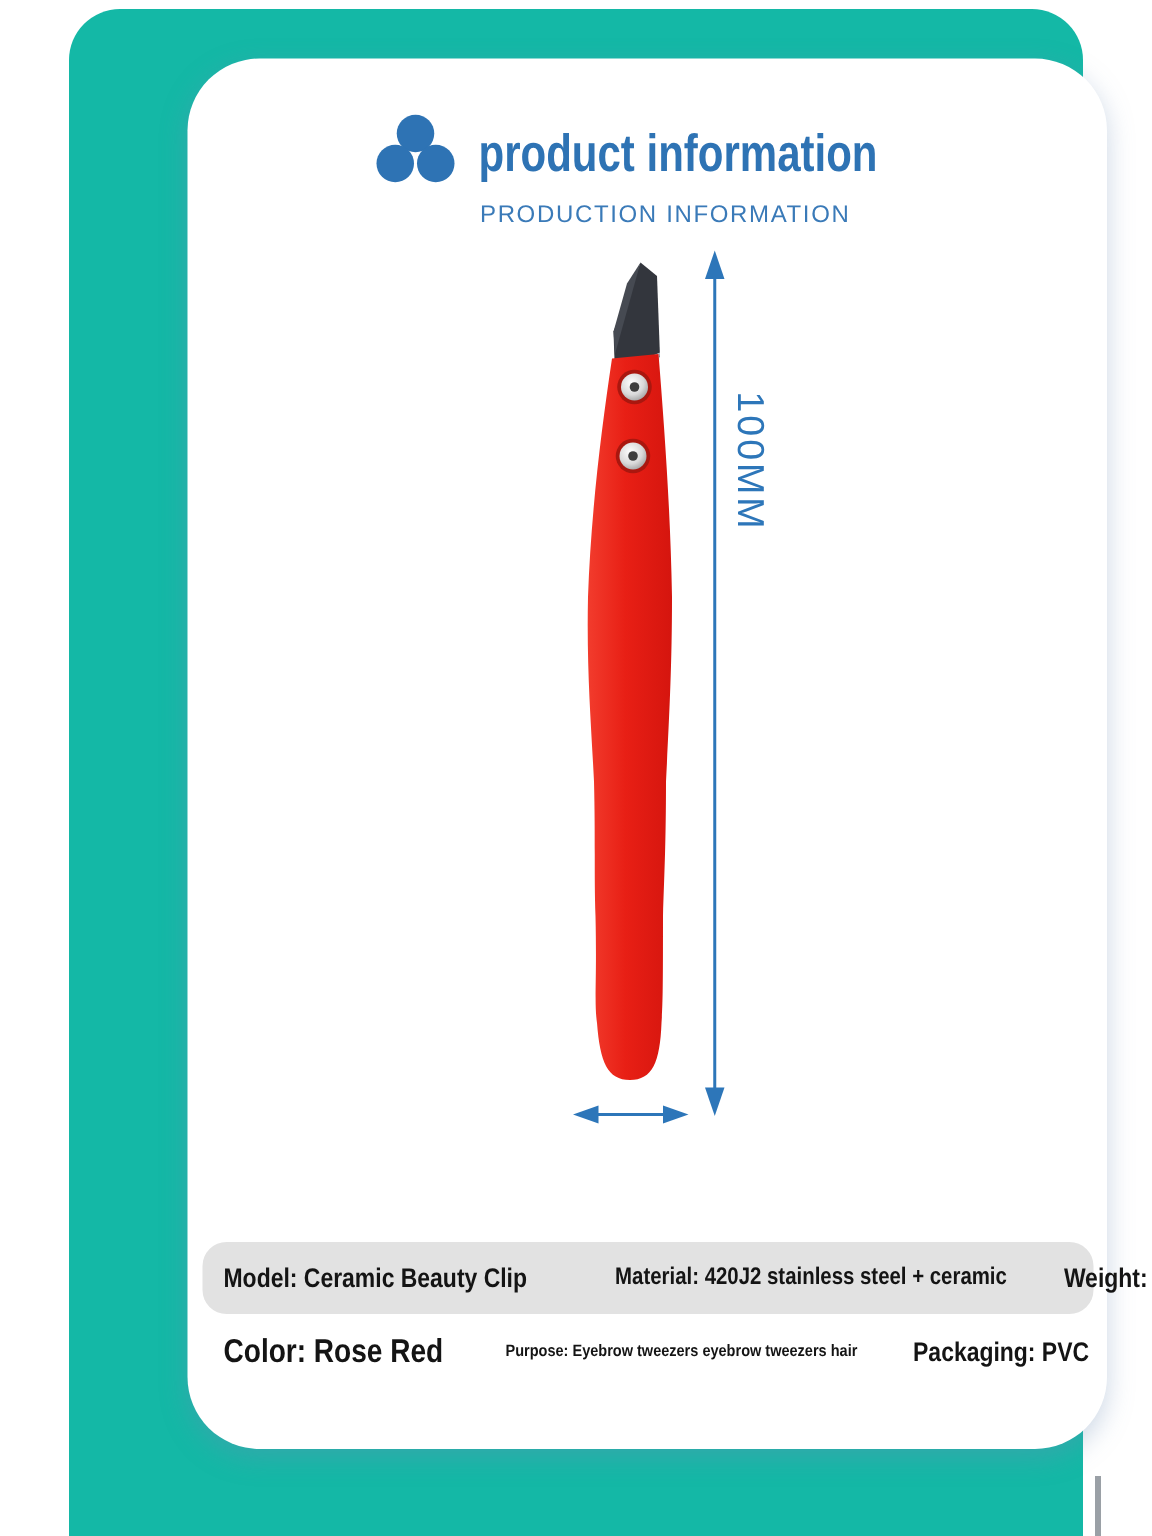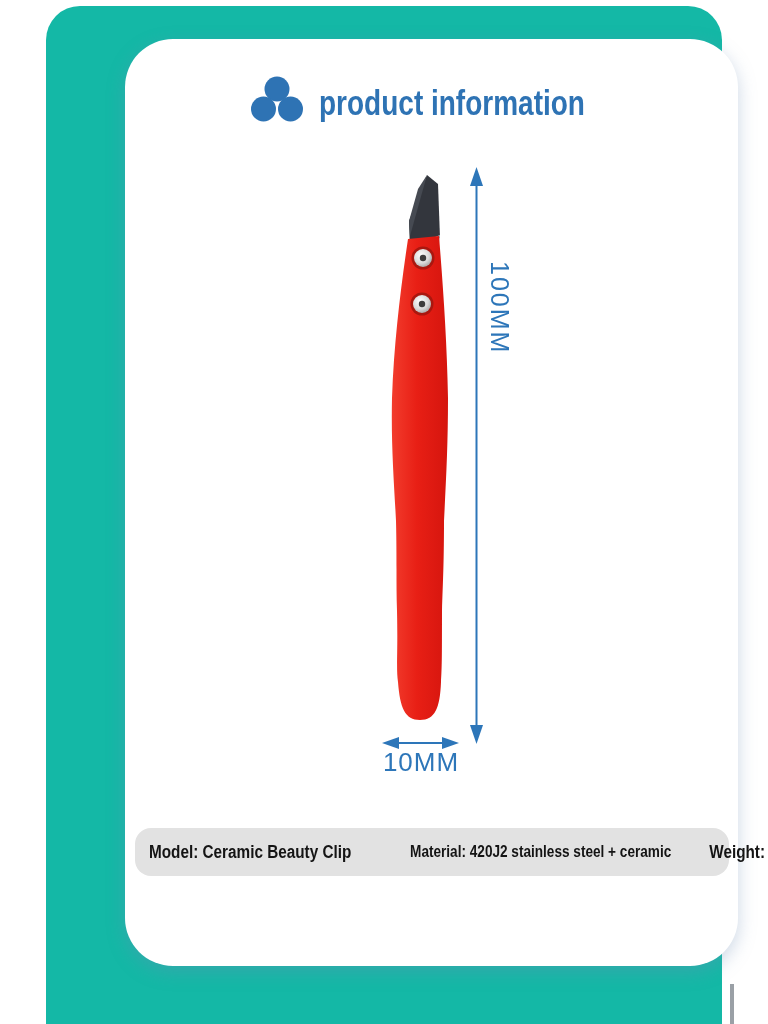--- a/index.html
+++ b/index.html
@@ -111,20 +111,21 @@
 <div class="page">
   <div class="blue-panel">
     <div class="card">
 
       <svg class="logo" viewBox="0 0 56 54" aria-hidden="true">
         <circle cx="28" cy="17" r="12.5" fill="#2e73b4"></circle>
         <circle cx="14.5" cy="37" r="12.5" fill="#2e73b4"></circle>
         <circle cx="41.5" cy="37" r="12.5" fill="#2e73b4"></circle>
       </svg>
       <span class="title">product information</span>
+      <div class="subtitle">PRODUCTION INFORMATION</div>
 
       <svg class="diagram-svg" viewBox="300 155 200 630" aria-hidden="true">
         <defs>
           <linearGradient id="redg" x1="0" y1="0" x2="1" y2="0">
             <stop offset="0" stop-color="#f23c2d"></stop>
             <stop offset="0.45" stop-color="#e81f15"></stop>
             <stop offset="1" stop-color="#d5150e"></stop>
           </linearGradient>
           <radialGradient id="rivetg" cx="0.4" cy="0.35" r="0.8">
             <stop offset="0" stop-color="#ffffff"></stop>
@@ -170,26 +171,30 @@
         </g>
 
         <g>
           <line x1="348" y1="737" x2="401" y2="737" stroke="#2d76b9" stroke-width="2"></line>
           <polygon points="336,737 353,731 353,743" fill="#2d76b9"></polygon>
           <polygon points="413,737 396,731 396,743" fill="#2d76b9"></polygon>
         </g>
       </svg>
 
       <span class="dim-height-label">100MM</span>
-      <span class="dim-width-label">10MM</span>
 
       <div class="spec-bar">
         <span class="item-l">Model: Ceramic Beauty Clip</span>
         <span class="item-m">Material: 420J2 stainless steel + ceramic</span>
         <span class="item-r">Weight: 15g</span>
       </div>
 
+      <div class="spec-row">
+        <span class="item-l">Color: Rose Red</span>
+        <span class="item-m">Purpose: Eyebrow tweezers eyebrow tweezers hair</span>
+        <span class="item-r">Packaging: PVC</span>
+      </div>
 
     </div>
   </div>
 
   <div class="scrollbar-thumb"></div>
 </div>
 
 </body></html>

